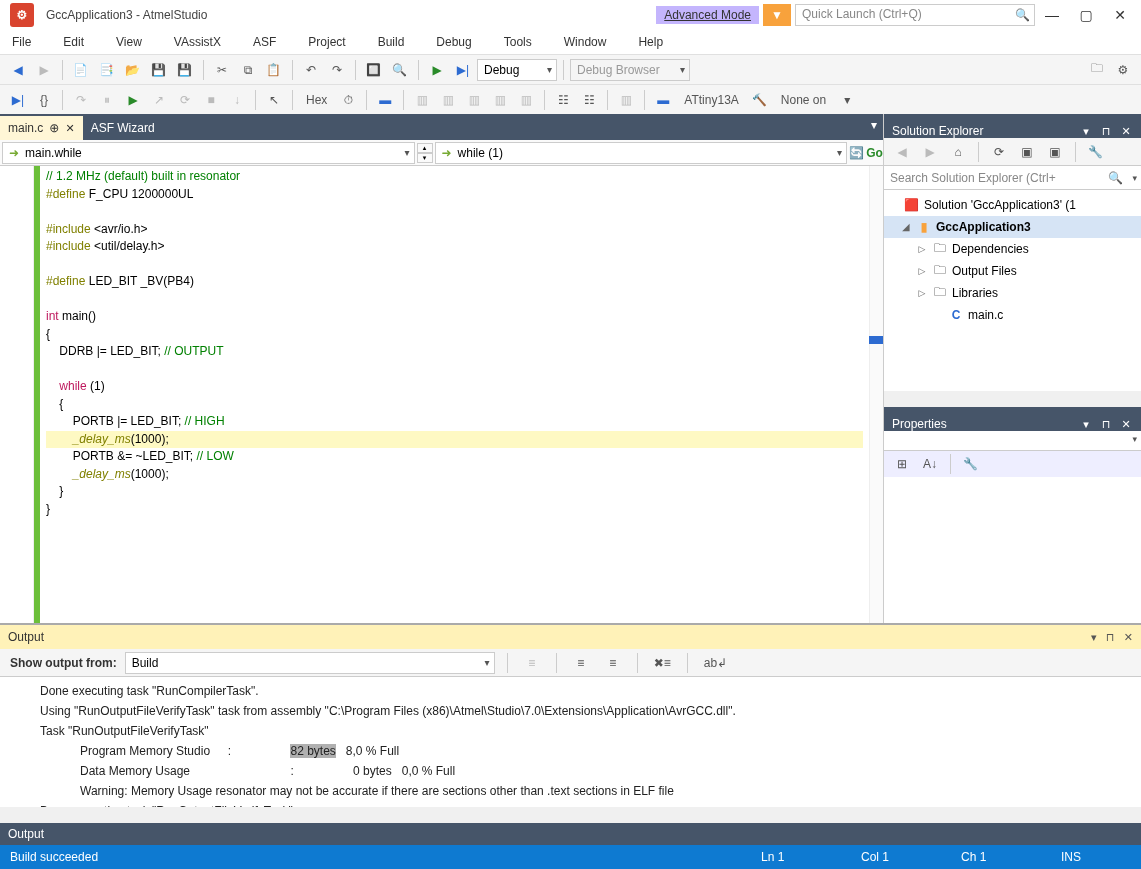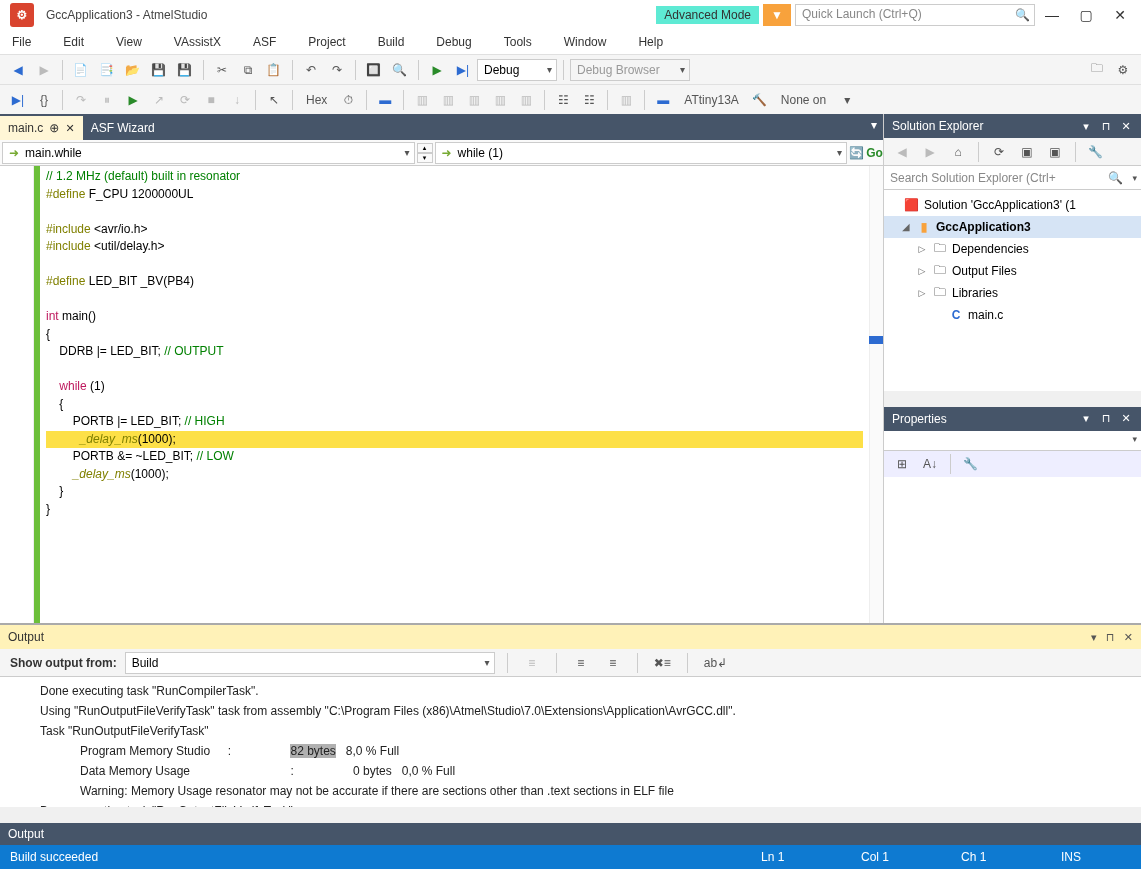--- a/index.html
+++ b/index.html
@@ -3,21 +3,21 @@
 <meta charset="utf-8">
 <style>
 * { margin: 0; padding: 0; box-sizing: border-box; font-family: "Segoe UI", sans-serif; font-size: 12px; }
 body { background: #fff; width: 1141px; height: 869px; overflow: hidden; display: flex; flex-direction: column; }
 
 
 .titlebar { height: 30px; display: flex; align-items: center; padding: 0 4px; background: #fff; }
 .titlebar .app-icon { width: 24px; height: 24px; background: #d9442f; border-radius: 3px; margin: 0 6px; display: flex; align-items: center; justify-content: center; color: #fff; font-weight: bold; }
 .titlebar .title { flex: 0 0 auto; margin-left: 6px; color: #444; }
 .titlebar .spacer { flex: 1; }
-.titlebar .adv-mode { background: #5eead4; color: #333; padding: 2px 8px; }
+.titlebar .adv-mode { background: #c4b5fd; color: #333; padding: 2px 8px; text-decoration: underline; }
 .titlebar .funnel { width: 28px; height: 22px; background: #f8a23c; display: flex; align-items: center; justify-content: center; color: #fff; margin: 0 4px; }
 .titlebar .quick-launch { width: 240px; height: 22px; border: 1px solid #ccc; padding: 2px 22px 2px 6px; color: #888; position: relative; }
 .titlebar .quick-launch .mag { position: absolute; right: 4px; top: 3px; color: #555; }
 .titlebar .win-btn { width: 34px; height: 24px; display: flex; align-items: center; justify-content: center; color: #333; font-size: 14px; }
 
 
 .menubar { height: 24px; display: flex; align-items: center; gap: 32px; padding: 0 12px; }
 .menubar span { color: #333; }
 
 
@@ -52,34 +52,34 @@
 
 .editor-body { flex: 1; display: flex; background: #fff; font-family: Consolas, monospace; font-size: 13px; overflow: hidden; position: relative; }
 .gutter { width: 34px; border-right: 1px solid #eee; background: #fff; }
 .green-bar { width: 6px; background: #6cbf3a; }
 .code-lines { flex: 1; padding: 2px 6px; white-space: pre; color: #000; line-height: 17.5px; }
 .kw { color: #be185d; }
 .pp { color: #808000; }
 .cm { color: #008000; }
 .it { color: #808000; font-style: italic; }
 .sym { color: #000000; }
-.hl-line { background: #fde047; display: inline-block; width: 100%; padding-left: 7px; }
+.hl-line { background: #fef9c3; display: inline-block; width: 100%; }
 .right-margin { width: 14px; background: #fafafa; border-left: 1px solid #eee; position: relative; }
 .right-margin .mark { position: absolute; right: 0; width: 14px; height: 8px; background: #2d6bd1; top: 170px; }
 
 
 .zoom-row { height: 20px; border-top: 1px solid #ccc; display: flex; align-items: center; background: #f5f5f5; }
 .zoom-combo { width: 70px; height: 18px; border: 1px solid #ccc; padding: 0 4px; position: relative; background: #fff; }
 .zoom-combo::after { content: '▾'; position: absolute; right: 3px; font-size: 9px; }
 .h-scroll { flex: 1; height: 16px; background: #f0f0f0; margin-left: 4px; position: relative; }
 .h-scroll::before { content: '◂'; position: absolute; left: 2px; font-size: 9px; color: #888; }
 .h-scroll::after { content: '▸'; position: absolute; right: 2px; font-size: 9px; color: #888; }
 
 
-.panel-hdr { height: 24px; background: #465569; color: #fff; display: flex; align-items: center; padding: 0 8px; gap: 6px; }
+.panel-hdr { height: 24px; background: #465569; color: #fff; display: flex; align-items: flex-end; padding: 0 8px; gap: 6px; }
 .panel-hdr .title { flex: 1; }
 .panel-hdr .pin, .panel-hdr .dd2, .panel-hdr .x { width: 14px; text-align: center; font-size: 11px; }
 .panel-tb { height: 28px; border-bottom: 1px solid #ccc; display: flex; align-items: center; gap: 4px; padding: 0 6px; background: #f5f5f5; }
 .search-box { height: 24px; border-bottom: 1px solid #ccc; display: flex; align-items: center; padding: 0 6px; color: #888; position: relative; }
 .search-box .mag { position: absolute; right: 18px; color: #555; }
 .search-box .dd3 { position: absolute; right: 4px; font-size: 9px; color: #555; }
 .tree { flex: 1; overflow: auto; padding: 4px 0; }
 .tree-item { display: flex; align-items: center; height: 22px; padding: 0 4px; gap: 4px; }
 .tree-item.sel { background: #d6e4f5; }
 .tree-item .exp { width: 12px; text-align: center; color: #666; font-size: 9px; }

